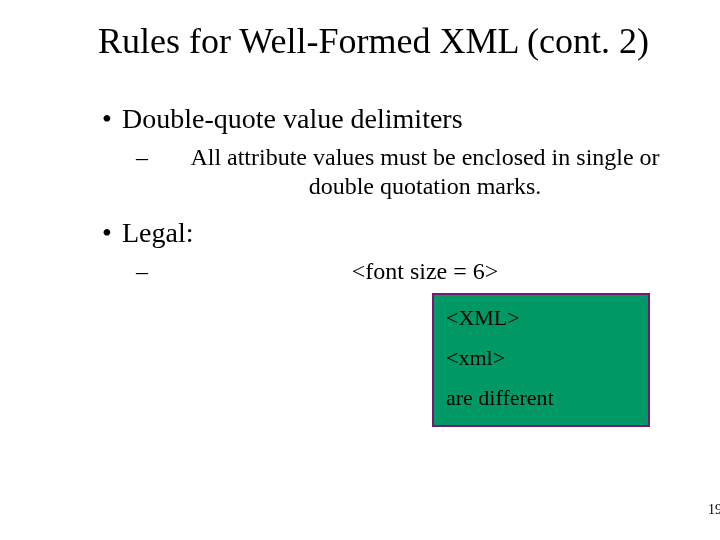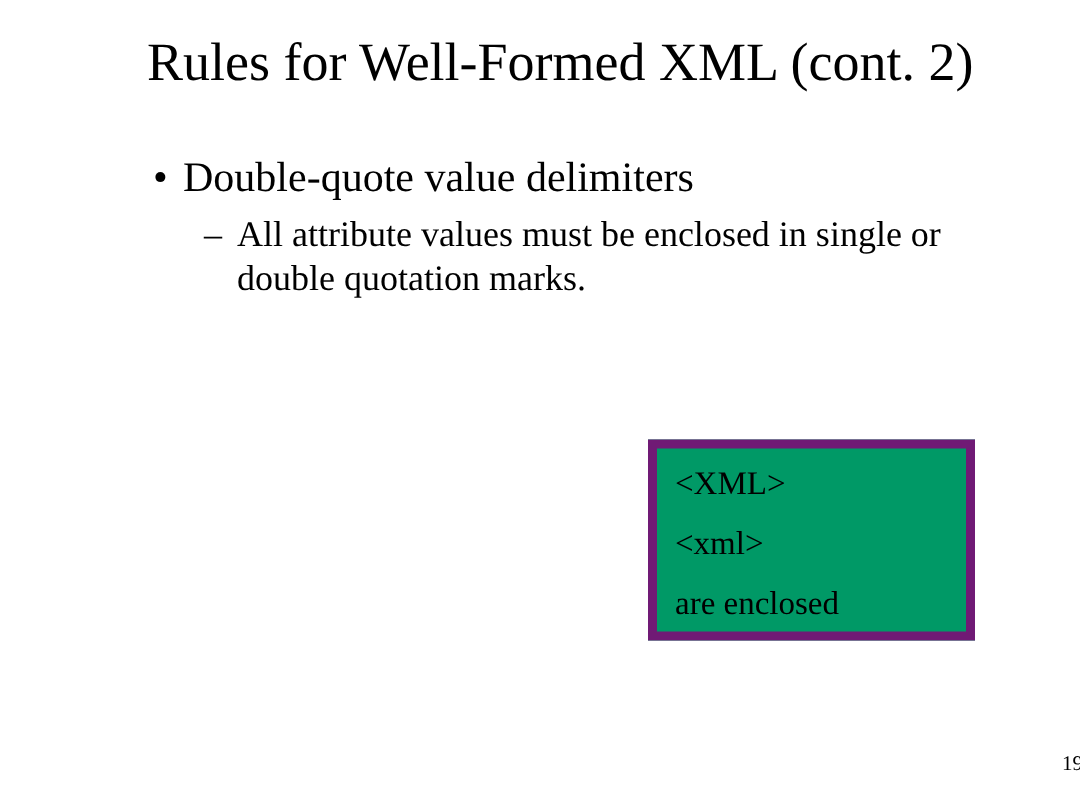--- a/index.html
+++ b/index.html
@@ -45,36 +45,37 @@
     position: absolute;
     left: -20px;
     top: 0;
   }
   .l2 {
     font-size: 24px;
     line-height: 1.2;
     margin: 0 0 12px 0;
     padding-left: 36px;
     position: relative;
+    text-align: center;
   }
   .l2::before {
     content: "–";
     position: absolute;
     left: 14px;
     top: 0;
   }
   .gap-top { margin-top: 16px; }
   .callout {
     position: absolute;
     left: 388px;
     top: 293px;
     width: 218px;
     height: 134px;
     background: #009966;
-    border: 6px solid #701a75;
+    border: 2px solid #701a75;
     box-sizing: border-box;
     padding: 10px 12px;
     font-size: 22px;
     color: #000;
   }
   .callout div {
     margin-bottom: 14px;
   }
   .pagenum {
     position: absolute;
@@ -88,25 +89,27 @@
 
 <div class="slide">
 
   <div class="title">Rules for Well-Formed XML (cont. 2)</div>
 
   <div class="body">
 
     <p class="l1">Double-quote value delimiters</p>
     <p class="l2">All attribute values must be enclosed in single or double quotation marks.</p>
 
+    <p class="l1 gap-top">Legal:</p>
 
+    <p class="l2">&lt;font size = 6&gt;</p>
 
   </div>
 
   <div class="callout">
     <div>&lt;XML&gt;</div>
     <div>&lt;xml&gt;</div>
-    <div>are enclosed</div>
+    <div>are different</div>
   </div>
 
   <div class="pagenum">19</div>
 
 </div>
 
 </body></html>

